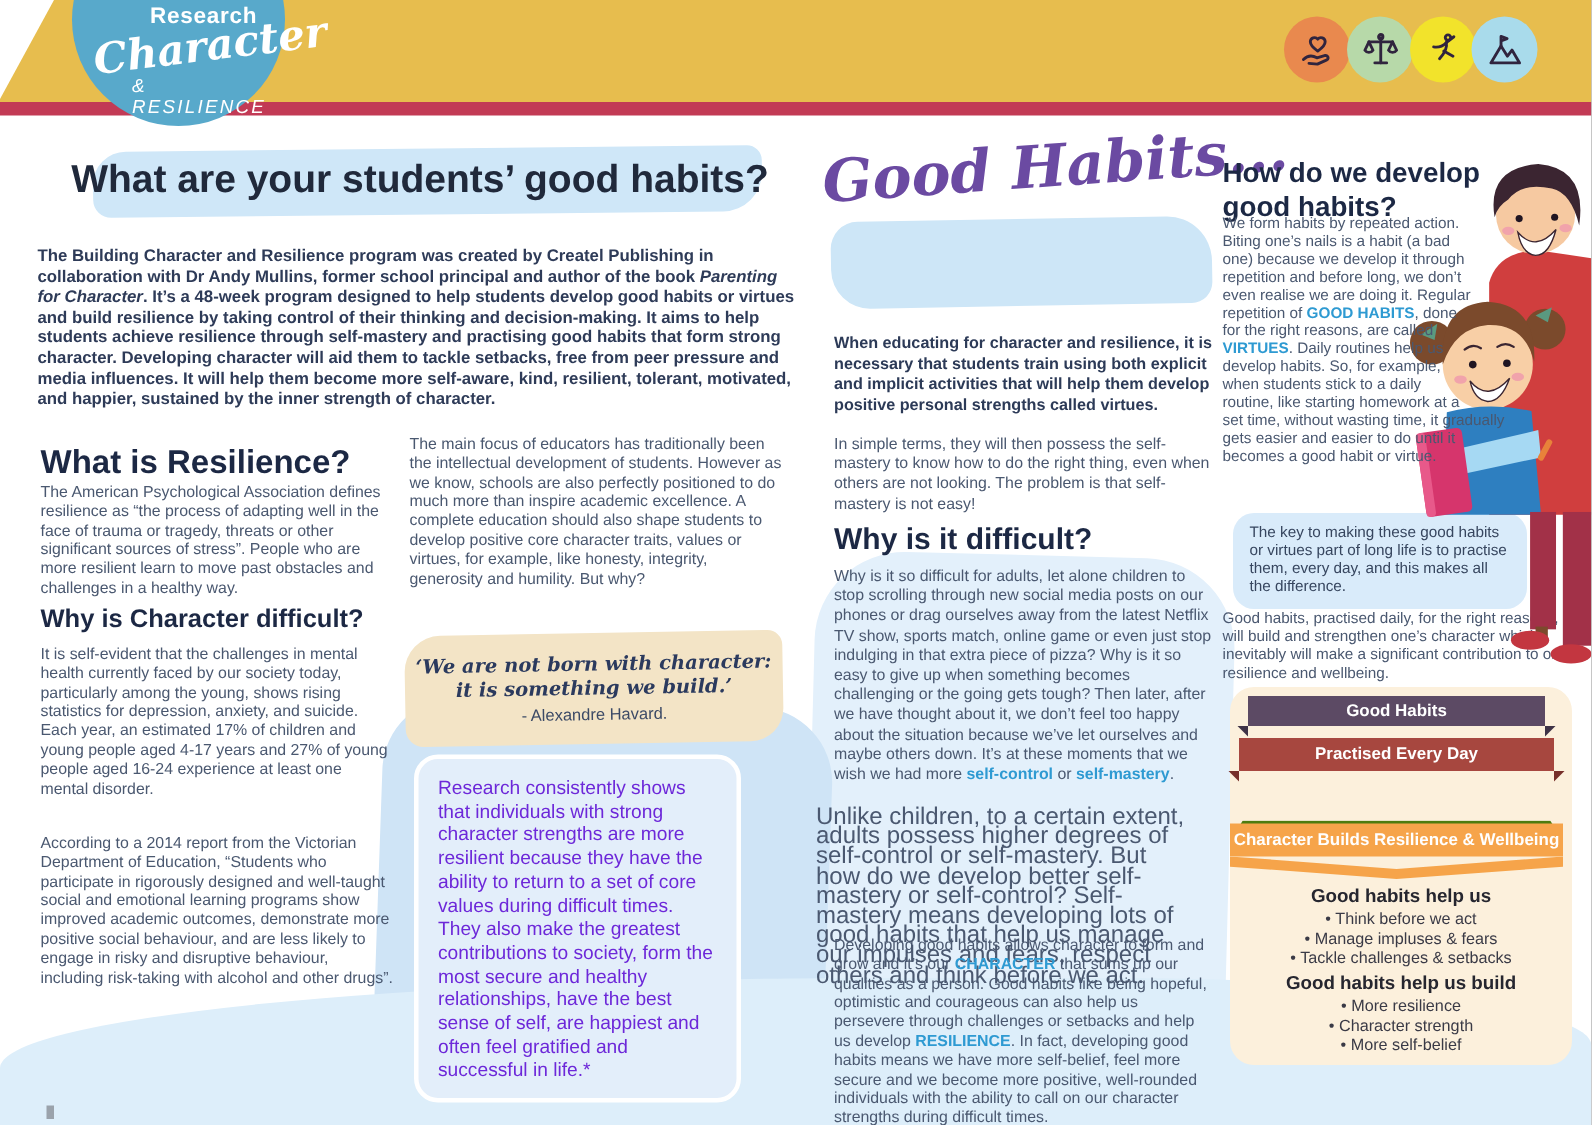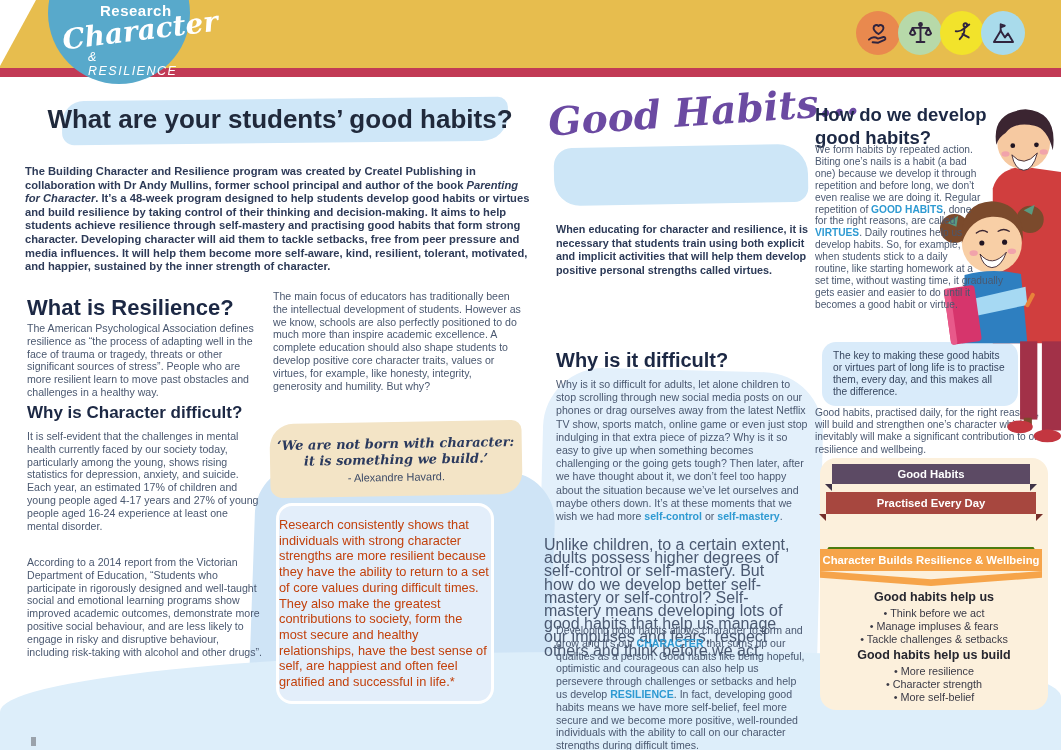--- a/index.html
+++ b/index.html
@@ -45,21 +45,21 @@
   .chr-p1{left:27px;top:430px;width:232px;font-size:10.6px;line-height:12.8px;}
   .chr-p2{left:27px;top:556px;width:236px;font-size:10.6px;line-height:12.8px;}
   .edu-p{left:273px;top:290px;width:250px;font-size:10.6px;line-height:12.8px;}
   .quote-box{left:270px;top:422px;width:252px;height:74px;background:#f3e4c6;
          border-radius:24px 10px 22px 12px;transform:rotate(-1deg);
          display:flex;flex-direction:column;justify-content:center;text-align:center;}
   .quote-line{font-family:"DejaVu Serif",serif;font-style:italic;font-weight:bold;
          font-size:13px;line-height:16px;color:#2b3a5e;}
   .quote-attr{font-size:11px;color:#3c4a66;margin-top:3px;}
   .research-box{left:276px;top:503px;width:218px;background:#e3eefa;border:3px solid #fff;
-         border-radius:16px;padding:11px 0;font-size:12.8px;line-height:15.7px;color:#c2410c;
+         border-radius:16px;padding:11px 13px;font-size:12.8px;line-height:15.7px;color:#6d28d9;
          box-sizing:border-box;}
   
   .script-title{left:548px;top:88px;font-family:"DejaVu Serif",serif;font-style:italic;
          font-weight:bold;font-size:39px;color:#6b4aa2;transform:rotate(-4deg);white-space:nowrap;}
   .subtitle{left:588px;top:151px;font-size:19.5px;line-height:25px;color:#2d3540;}
   .lead{left:556px;top:200px;width:252px;font-size:10.8px;line-height:13.6px;
         font-weight:bold;color:#2c3a57;margin-top:23px;}
   .m-p2{left:556px;top:290px;width:252px;font-size:10.6px;line-height:13.2px;}
   .diff-h{left:556px;top:349px;font-size:20px;}
   .diff-p{left:556px;top:378px;width:252px;font-size:10.6px;line-height:13.2px;}
@@ -164,20 +164,21 @@
     <div class="quote-line">‘We are not born with character:</div>
     <div class="quote-line">it is something we build.’</div>
     <div class="quote-attr">- Alexandre Havard.</div>
   </div>
 
   <div class="abs research-box">Research consistently shows that individuals with strong character strengths are more resilient because they have the ability to return to a set of core values during difficult times. They also make the greatest contributions to society, form the most secure and healthy relationships, have the best sense of self, are happiest and often feel gratified and successful in life.*</div>
 
   <div class="abs script-title">Good Habits...</div>
 
   <div class="abs lead">When educating for character and resilience, it is necessary that students train using both explicit and implicit activities that will help them develop positive personal strengths called virtues.</div>
+  <div class="abs body m-p2">In simple terms, they will then possess the self-mastery to know how to do the right thing, even when others are not looking. The problem is that self-mastery is not easy!</div>
 
   <div class="abs h2 diff-h">Why is it difficult?</div>
   <p class="abs body diff-p" style="margin:0;"><span>Why is it so difficult for adults, let alone children to stop scrolling through new social media posts on our phones or drag ourselves away from the latest Netflix TV show, sports match, online game or even just stop indulging in that extra piece of pizza? Why is it so easy to give up when something becomes challenging or the going gets tough? Then later, after we have thought about it, we don’t feel too happy about the situation because we’ve let ourselves and maybe others down. It’s at these moments that we wish we had more </span><span class="kw">self-control</span><span> or </span><span class="kw">self-mastery</span><span>.</span></p>
 
   <div class="abs body unlike-p">Unlike children, to a certain extent, adults possess higher degrees of self-control or self-mastery. But how do we develop better self-mastery or self-control? Self-mastery means developing lots of good habits that help us manage our impulses and fears, respect others and think before we act.</div>
 
   <p class="abs body dev-p" style="margin:0;"><span>Developing good habits allows character to form and grow and it’s our </span><span class="kw">CHARACTER</span><span> that sums up our qualities as a person. Good habits like being hopeful, optimistic and courageous can also help us persevere through challenges or setbacks and help us develop </span><span class="kw">RESILIENCE</span><span>. In fact, developing good habits means we have more self-belief, feel more secure and we become more positive, well-rounded individuals with the ability to call on our character strengths during difficult times.</span></p>
 
   <div class="abs h2 how-h">
     <div>How do we develop</div>

